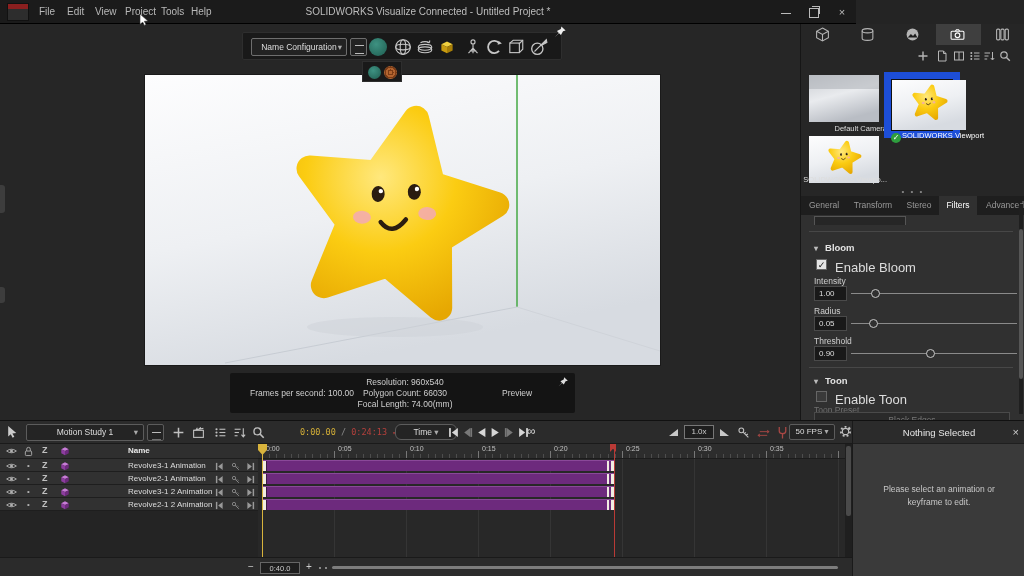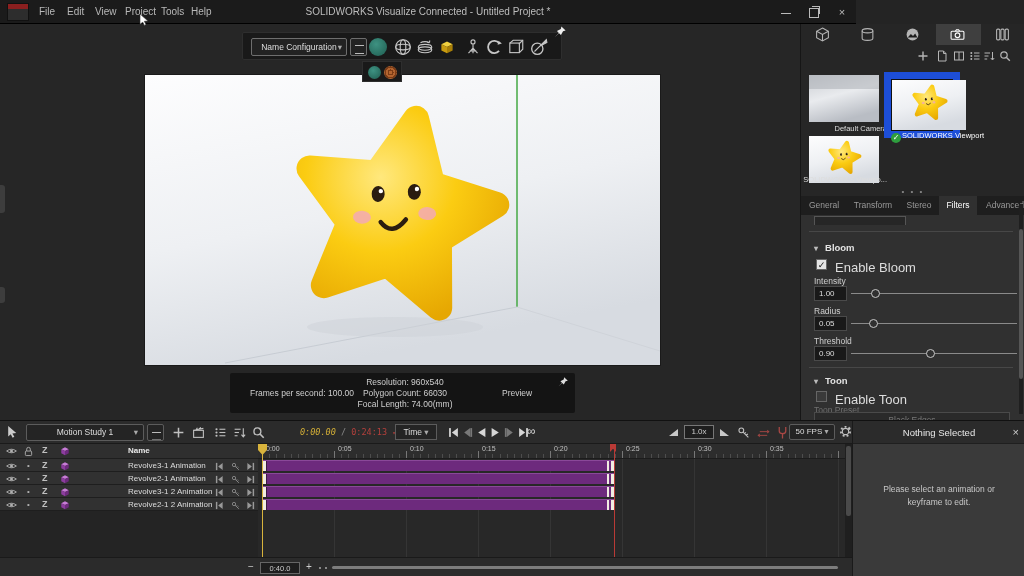--- a/index.html
+++ b/index.html
@@ -86,25 +86,25 @@
   #timeline { position:absolute; left:0; top:420px; width:1024px; height:156px; background:#262626; border-top:1px solid #111; }
   #tl-toolbar { position:absolute; left:0; top:0; width:852px; height:23px; background:#2b2b2b; border-bottom:1px solid #1a1a1a; }
   #pointer-ic { position:absolute; left:6px; top:4px; width:13px; height:14px; color:#ccc; }
   #study-dd { position:absolute; left:26px; top:3px; width:118px; height:17px; border:1px solid #5c5c5c; border-radius:2px; background:#242424; color:#ddd; font-size:8.5px; text-align:center; line-height:15px; }
   #study-dd .chev { position:absolute; right:5px; top:0; color:#aaa; }
   #study-list-btn { position:absolute; left:147px; top:3px; width:17px; height:17px; border:1px solid #5c5c5c; border-radius:2px;
      background:#242424 repeating-linear-gradient(#0000 0 3.5px, #bbb 3.5px 4.5px, #0000 4.5px 7.5px) no-repeat 4px 2.5px / 9px 11.5px; }
   .tlt-ic { position:absolute; top:5px; width:13px; height:13px; color:#c0c0c0; }
   .tlt-ic svg { width:13px; height:13px; }
   #time-display { position:absolute; left:300px; top:6px; width:120px; font-family:"DejaVu Sans Mono", monospace; font-size:8.5px; }
-  #time-cur { color:#d4af37;font-style:italic; }
+  #time-cur { color:#d4af37; }
   #time-sep { color:#888; }
   #time-end { color:#b4403c; }
   #time-end-chev { color:#b4403c; font-size:6px; }
-  #time-mode-dd { position:absolute; left:395px; top:3px; width:42px; height:16px; border:1px solid #5c5c5c; border-radius:0; background:#242424; color:#ddd; font-size:8.5px; text-align:center; line-height:14px; }
+  #time-mode-dd { position:absolute; left:395px; top:3px; width:62px; height:16px; border:1px solid #5c5c5c; border-radius:6px; background:#242424; color:#ddd; font-size:8.5px; text-align:center; line-height:14px; }
   .pb { position:absolute; top:6px; width:11px; height:11px; color:#d6d6d6; }
   .pb svg { width:11px; height:11px; }
   .pb.dim2 { color:#787878; }
   #loop-inf { position:absolute; left:527px; top:3px; color:#d6d6d6; font-size:12px; }
   #speed-box { position:absolute; left:684px; top:4px; width:30px; height:14px; border:1px solid #777; background:#1e1e1e; color:#ccc; font-size:8px; text-align:center; line-height:12px; }
   .ramp { position:absolute; top:7px; width:11px; height:9px; color:#c8c8c8; }
   .red-ic { color:#a84744 !important; }
   #fps-dd { position:absolute; left:789px; top:3px; width:46px; height:16px; border:1px solid #5c5c5c; border-radius:2px; background:#242424; color:#ddd; font-size:8px; text-align:center; line-height:14px; }
 
   

